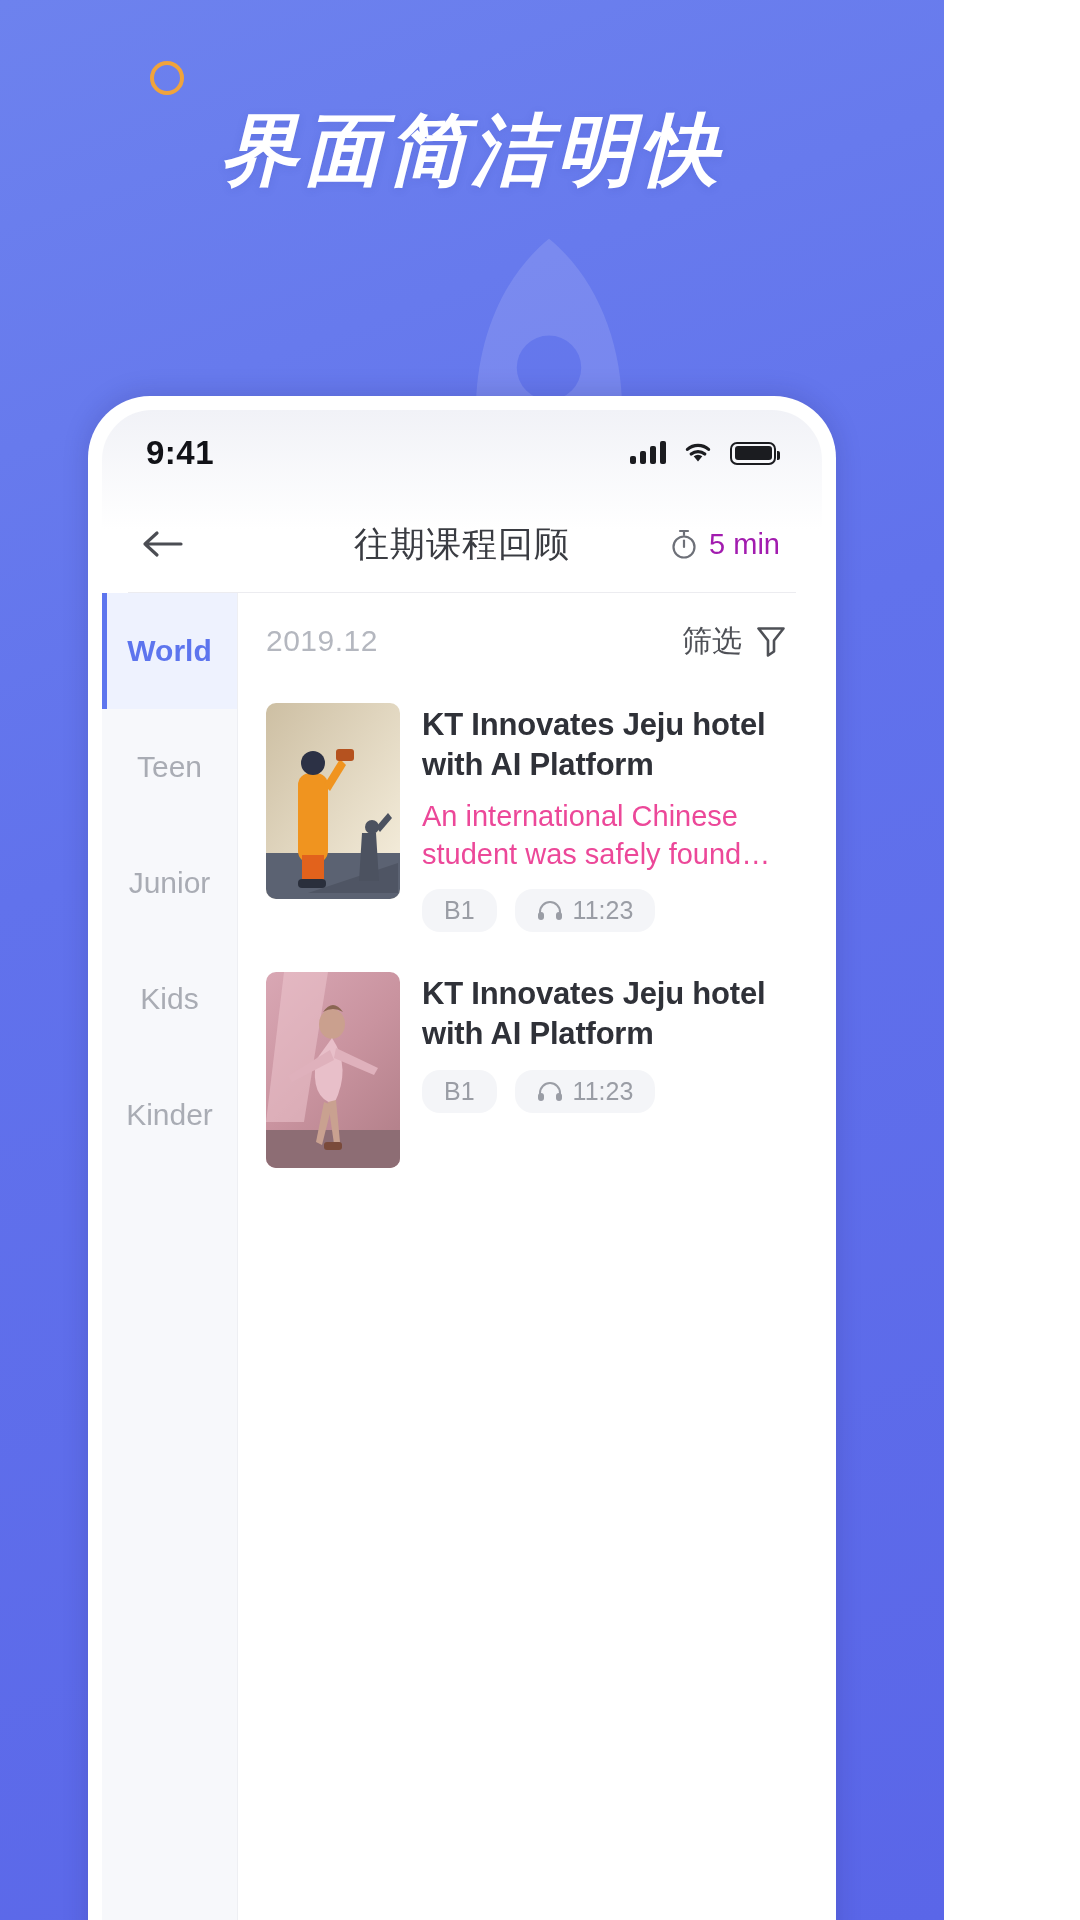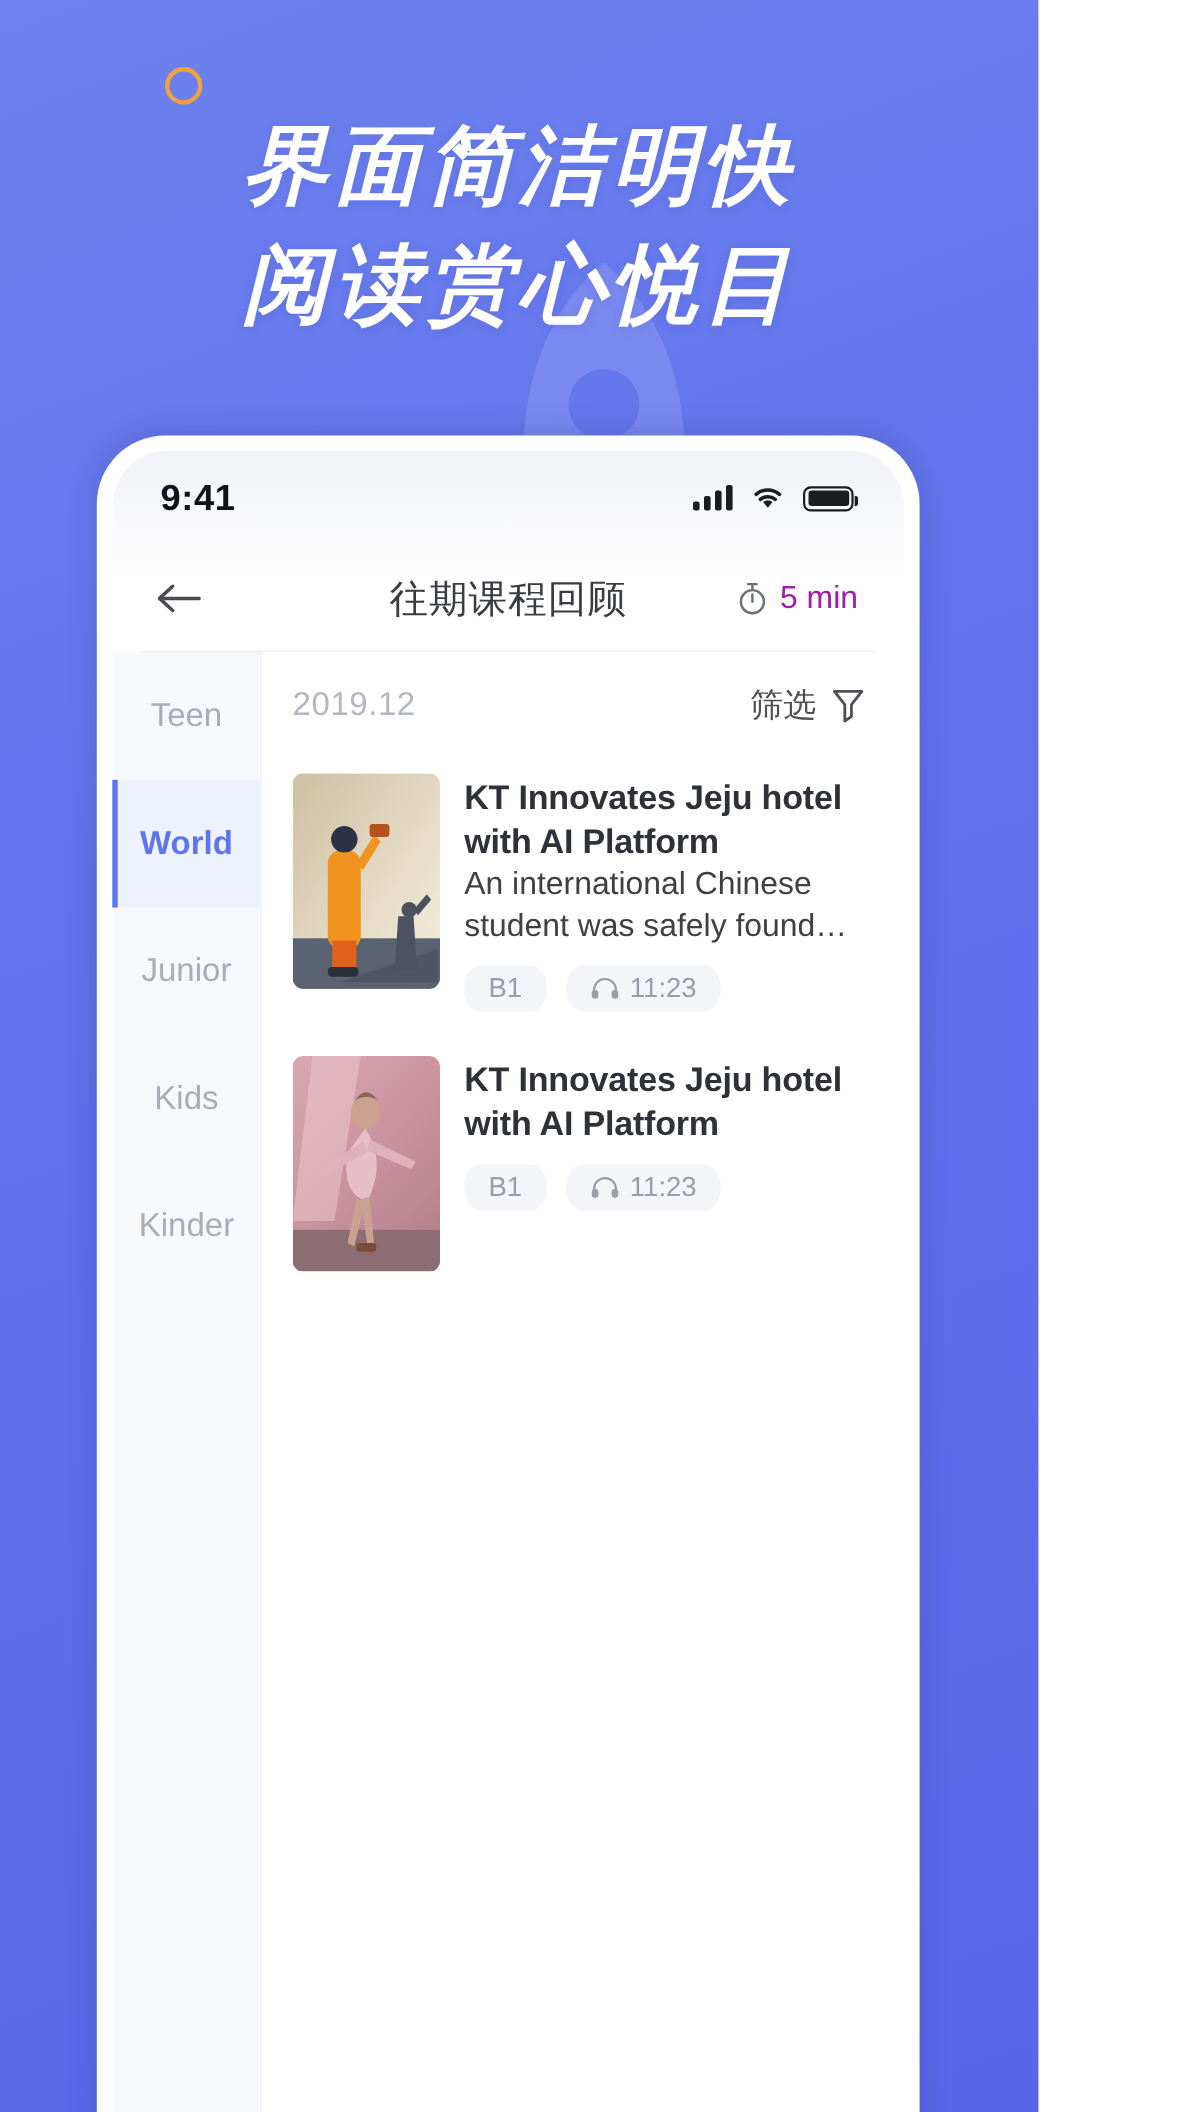--- a/index.html
+++ b/index.html
@@ -203,22 +203,23 @@
     overflow: hidden;
     position: relative;
   }
   .card-body { flex: 1; min-width: 0; padding-top: 2px; }
   .card-title {
     font-size: 31px; line-height: 40px;
     color: #2f3138; font-weight: 700;
     letter-spacing: -.2px;
   }
   .card-desc {
+    margin-top: 12px;
     font-size: 29px; line-height: 38px;
-    color: #404040;
+    color: #ec4899;
   }
   .tags { margin-top: 16px; display: flex; gap: 18px; align-items: center; }
   .tag {
     background: #f4f5f8;
     border-radius: 18px;
     padding: 7px 22px;
     font-size: 25px; color: #9a9da5;
     display: flex; align-items: center; gap: 10px;
     white-space: nowrap;
   }
@@ -236,21 +237,20 @@
       <path d="M134 96l26 36-26-4z"></path>
       <path d="M86 130h28l-6 30h-16z"></path>
       <path d="M100 162c6 10 9 20 9 26-6-4-12-4-18 0 0-6 3-16 9-26z"></path>
     </g>
   </svg>
 
   <div class="ring"></div>
 
   <div class="headline">
     <div>界面简洁明快</div>
-    <div>阅读赏心悦目</div>
   </div>
 
   <div class="phone">
     <div class="side-btn sb1"></div>
     <div class="side-btn sb2"></div>
     <div class="side-btn sb3"></div>
     <div class="side-btn-right"></div>
 
     <div class="screen">
       <div class="phone-sheen"></div>
@@ -291,25 +291,25 @@
           </svg>
           <span>5 min</span>
         </div>
       </div>
 
       <div class="divider"></div>
 
       <div class="content">
 
         <div class="sidebar">
+          <div class="side-item active">
+            <span>World</span>
+          </div>
           <div class="side-item">
             <span>Teen</span>
-          </div>
-          <div class="side-item active">
-            <span>World</span>
           </div>
           <div class="side-item">
             <span>Junior</span>
           </div>
           <div class="side-item">
             <span>Kids</span>
           </div>
           <div class="side-item">
             <span>Kinder</span>
           </div>

